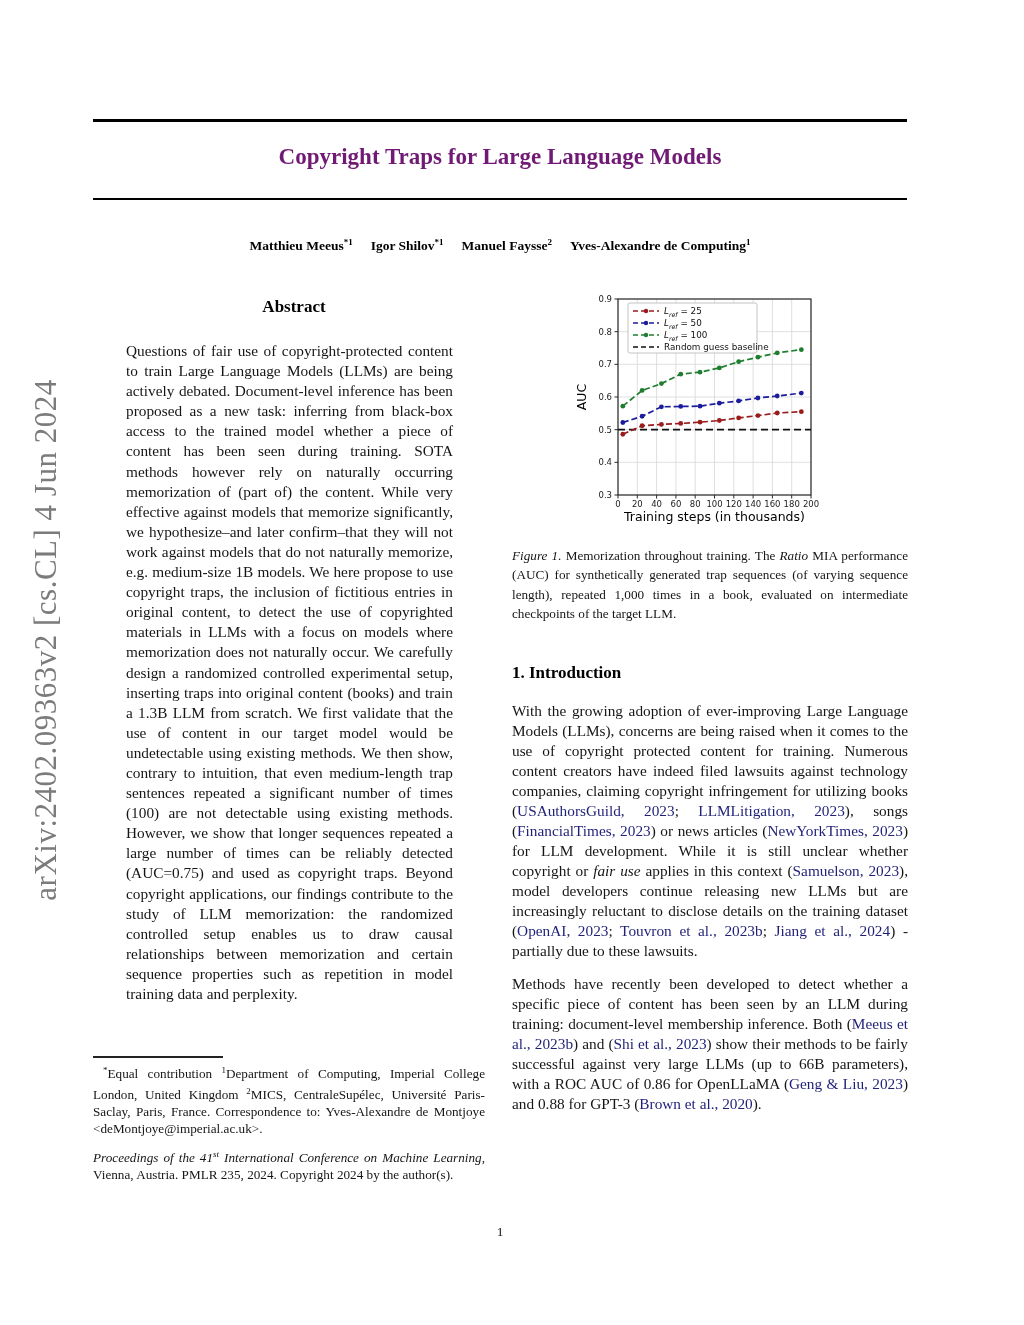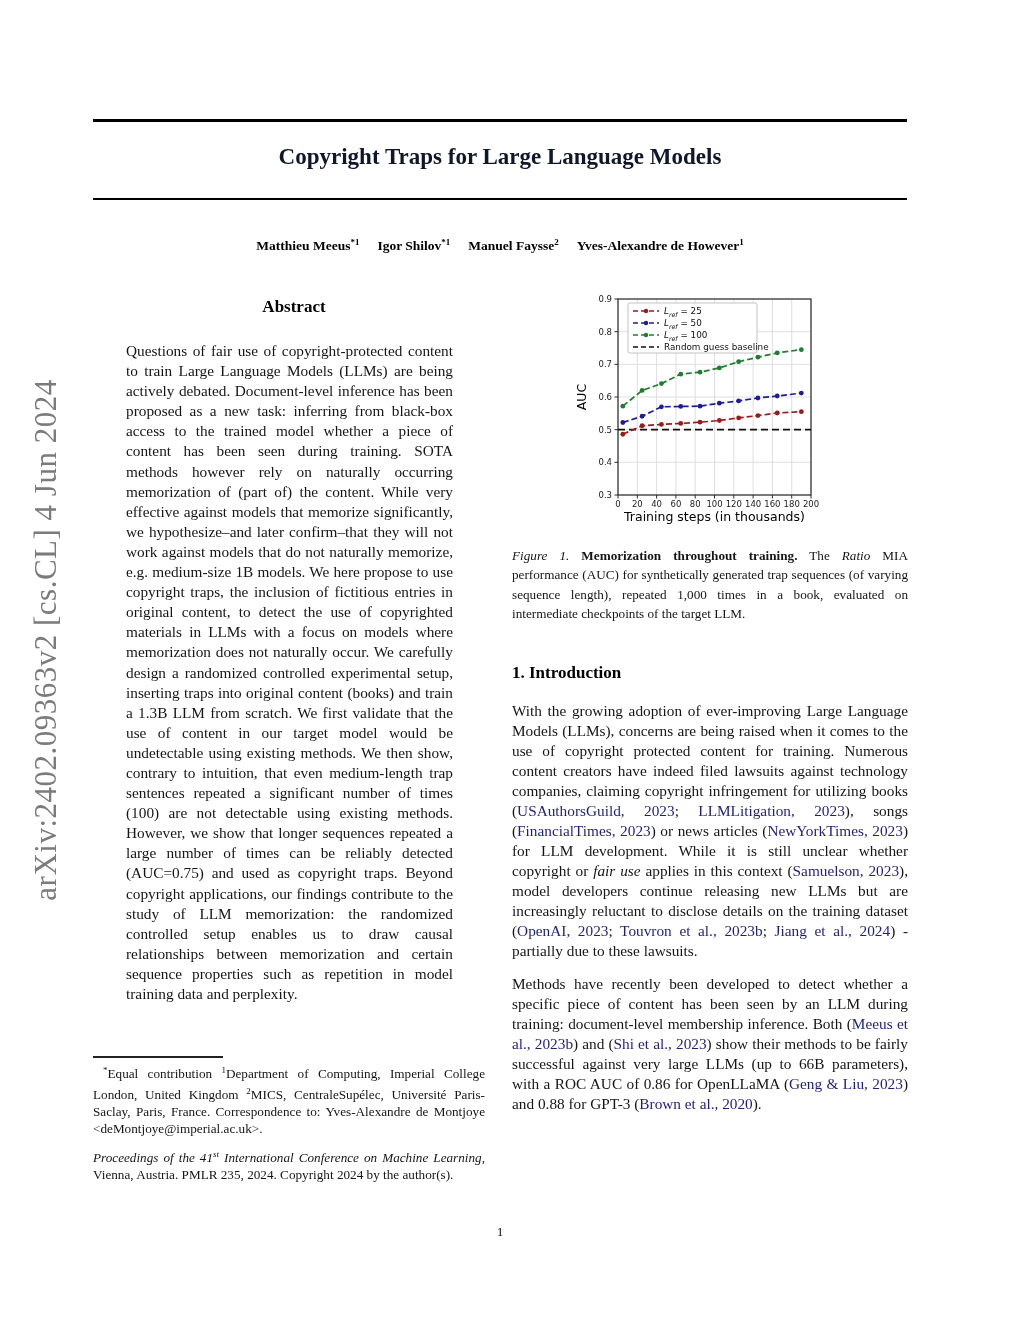--- a/index.html
+++ b/index.html
@@ -2,21 +2,21 @@
 <html lang="en"><head>
 <meta charset="utf-8">
 <style>
   html,body{margin:0;padding:0;background:#ffffff;}
   .page{position:relative;width:1024px;height:1325px;background:#ffffff;overflow:hidden;
         font-family:"Liberation Serif",serif;color:#151515;}
   .rule{position:absolute;left:93px;width:814px;background:#000;}
   .rule-top{top:119px;height:3px;}
   .rule-mid{top:198px;height:2px;}
   .title{position:absolute;top:144px;left:93px;width:814px;margin:0;text-align:center;
-         font-size:23px;font-weight:bold;color:#0f172a;}
+         font-size:23px;font-weight:bold;color:#701a75;}
   .authors{position:absolute;top:236px;left:93px;width:814px;text-align:center;
            font-size:13.5px;font-weight:bold;color:#000;}
   .author{margin:0 9px;white-space:nowrap;}
   .author sup{font-size:9px;}
   .arxiv-strip{position:absolute;left:46px;top:640px;transform:translate(-50%,-50%) rotate(-90deg);
                white-space:nowrap;font-size:31px;color:#7b7b7b;letter-spacing:.5px;}
   .abstract-heading{position:absolute;top:293px;left:127px;width:326px;margin:4px;text-align:center;
                     font-size:17px;font-weight:bold;color:#000;}
   .abstract-text{position:absolute;top:341px;left:126px;width:327px;margin:0;
                  font-size:15.3px;line-height:20.1px;text-align:justify;hyphens:auto;}
@@ -27,37 +27,37 @@
   .footnote.proc{top:1146px;}
   .col-right-block{position:absolute;left:512px;width:396px;margin:0;}
   .figure-svg{position:absolute;left:573px;top:289px;}
   .caption{top:546px;font-size:13.2px;line-height:19.3px;text-align:justify;hyphens:auto;}
   .section-heading{top:663px;font-size:17px;font-weight:bold;color:#000;}
   .para{font-size:15.3px;line-height:20px;text-align:justify;hyphens:auto;}
   .p1{top:701px;} .p2{top:974px;} .p3{top:1141px;}
   .page-number{position:absolute;top:1224px;left:93px;width:814px;text-align:center;font-size:13.5px;}
   .seg-link{color:#1f1f78;}
   .seg-italic{font-style:italic;margin-top:16px;}
-  .seg-bold{font-weight:bold;}
+  .seg-bold{font-weight:normal;}
   sup.seg-sup{font-size:68%;}
   sup.seg-italicsup{font-size:68%;font-style:italic;}
   .chart-font{font-family:"DejaVu Sans",sans-serif;}
 </style>
 </head>
 <body>
 
 <div class="page">
 
   <div class="arxiv-strip">arXiv:2402.09363v2  [cs.CL]  4 Jun 2024</div>
 
   <div class="rule rule-top"></div>
   <h1 class="title">Copyright Traps for Large Language Models</h1>
   <div class="rule rule-mid"></div>
 
-  <div class="authors"><span class="author"><span>Matthieu Meeus</span><sup>*1</sup></span><span class="author"><span>Igor Shilov</span><sup>*1</sup></span><span class="author"><span>Manuel Faysse</span><sup>2</sup></span><span class="author"><span>Yves-Alexandre de However</span><sup>1</sup></span></div>
+  <div class="authors"><span class="author"><span>Matthieu Meeus</span><sup>*1</sup></span><span class="author"><span>Igor Shilov</span><sup>*1</sup></span><span class="author"><span>Manuel Faysse</span><sup>2</sup></span><span class="author"><span>Yves-Alexandre de Computing</span><sup>1</sup></span></div>
 
   <h2 class="abstract-heading">Abstract</h2>
   <p class="abstract-text">Questions of fair use of copyright-protected content to train Large Language Models (LLMs) are being actively debated. Document-level inference has been proposed as a new task: inferring from black-box access to the trained model whether a piece of content has been seen during training. SOTA methods however rely on naturally occurring memorization of (part of) the content. While very effective against models that memorize significantly, we hypothesize–and later confirm–that they will not work against models that do not naturally memorize, e.g. medium-size 1B models. We here propose to use copyright traps, the inclusion of fictitious entries in original content, to detect the use of copyrighted materials in LLMs with a focus on models where memorization does not naturally occur. We carefully design a randomized controlled experimental setup, inserting traps into original content (books) and train a 1.3B LLM from scratch. We first validate that the use of content in our target model would be undetectable using existing methods. We then show, contrary to intuition, that even medium-length trap sentences repeated a significant number of times (100) are not detectable using existing methods. However, we show that longer sequences repeated a large number of times can be reliably detected (AUC=0.75) and used as copyright traps. Beyond copyright applications, our findings contribute to the study of LLM memorization: the randomized controlled setup enables us to draw causal relationships between memorization and certain sequence properties such as repetition in model training data and perplexity.</p>
 
   <div class="fn-rule"></div>
   <p class="footnote first"><sup class="seg-sup">*</sup><span class="seg-normal">Equal contribution  </span><sup class="seg-sup">1</sup><span class="seg-normal">Department of Computing, Imperial College London, United Kingdom </span><sup class="seg-sup">2</sup><span class="seg-normal">MICS, CentraleSupélec, Université Paris-Saclay, Paris, France. Correspondence to: Yves-Alexandre de Montjoye &lt;deMontjoye@imperial.ac.uk&gt;.</span></p>
   <p class="footnote proc"><span class="seg-italic">Proceedings of the 41</span><sup class="seg-italicsup">st</sup><span class="seg-italic"> International Conference on Machine Learning</span><span class="seg-normal">, Vienna, Austria. PMLR 235, 2024. Copyright 2024 by the author(s).</span></p>
 
   <svg class="figure-svg chart-font" id="chart" width="345" height="252" viewBox="0 0 345 252">
       <g>

